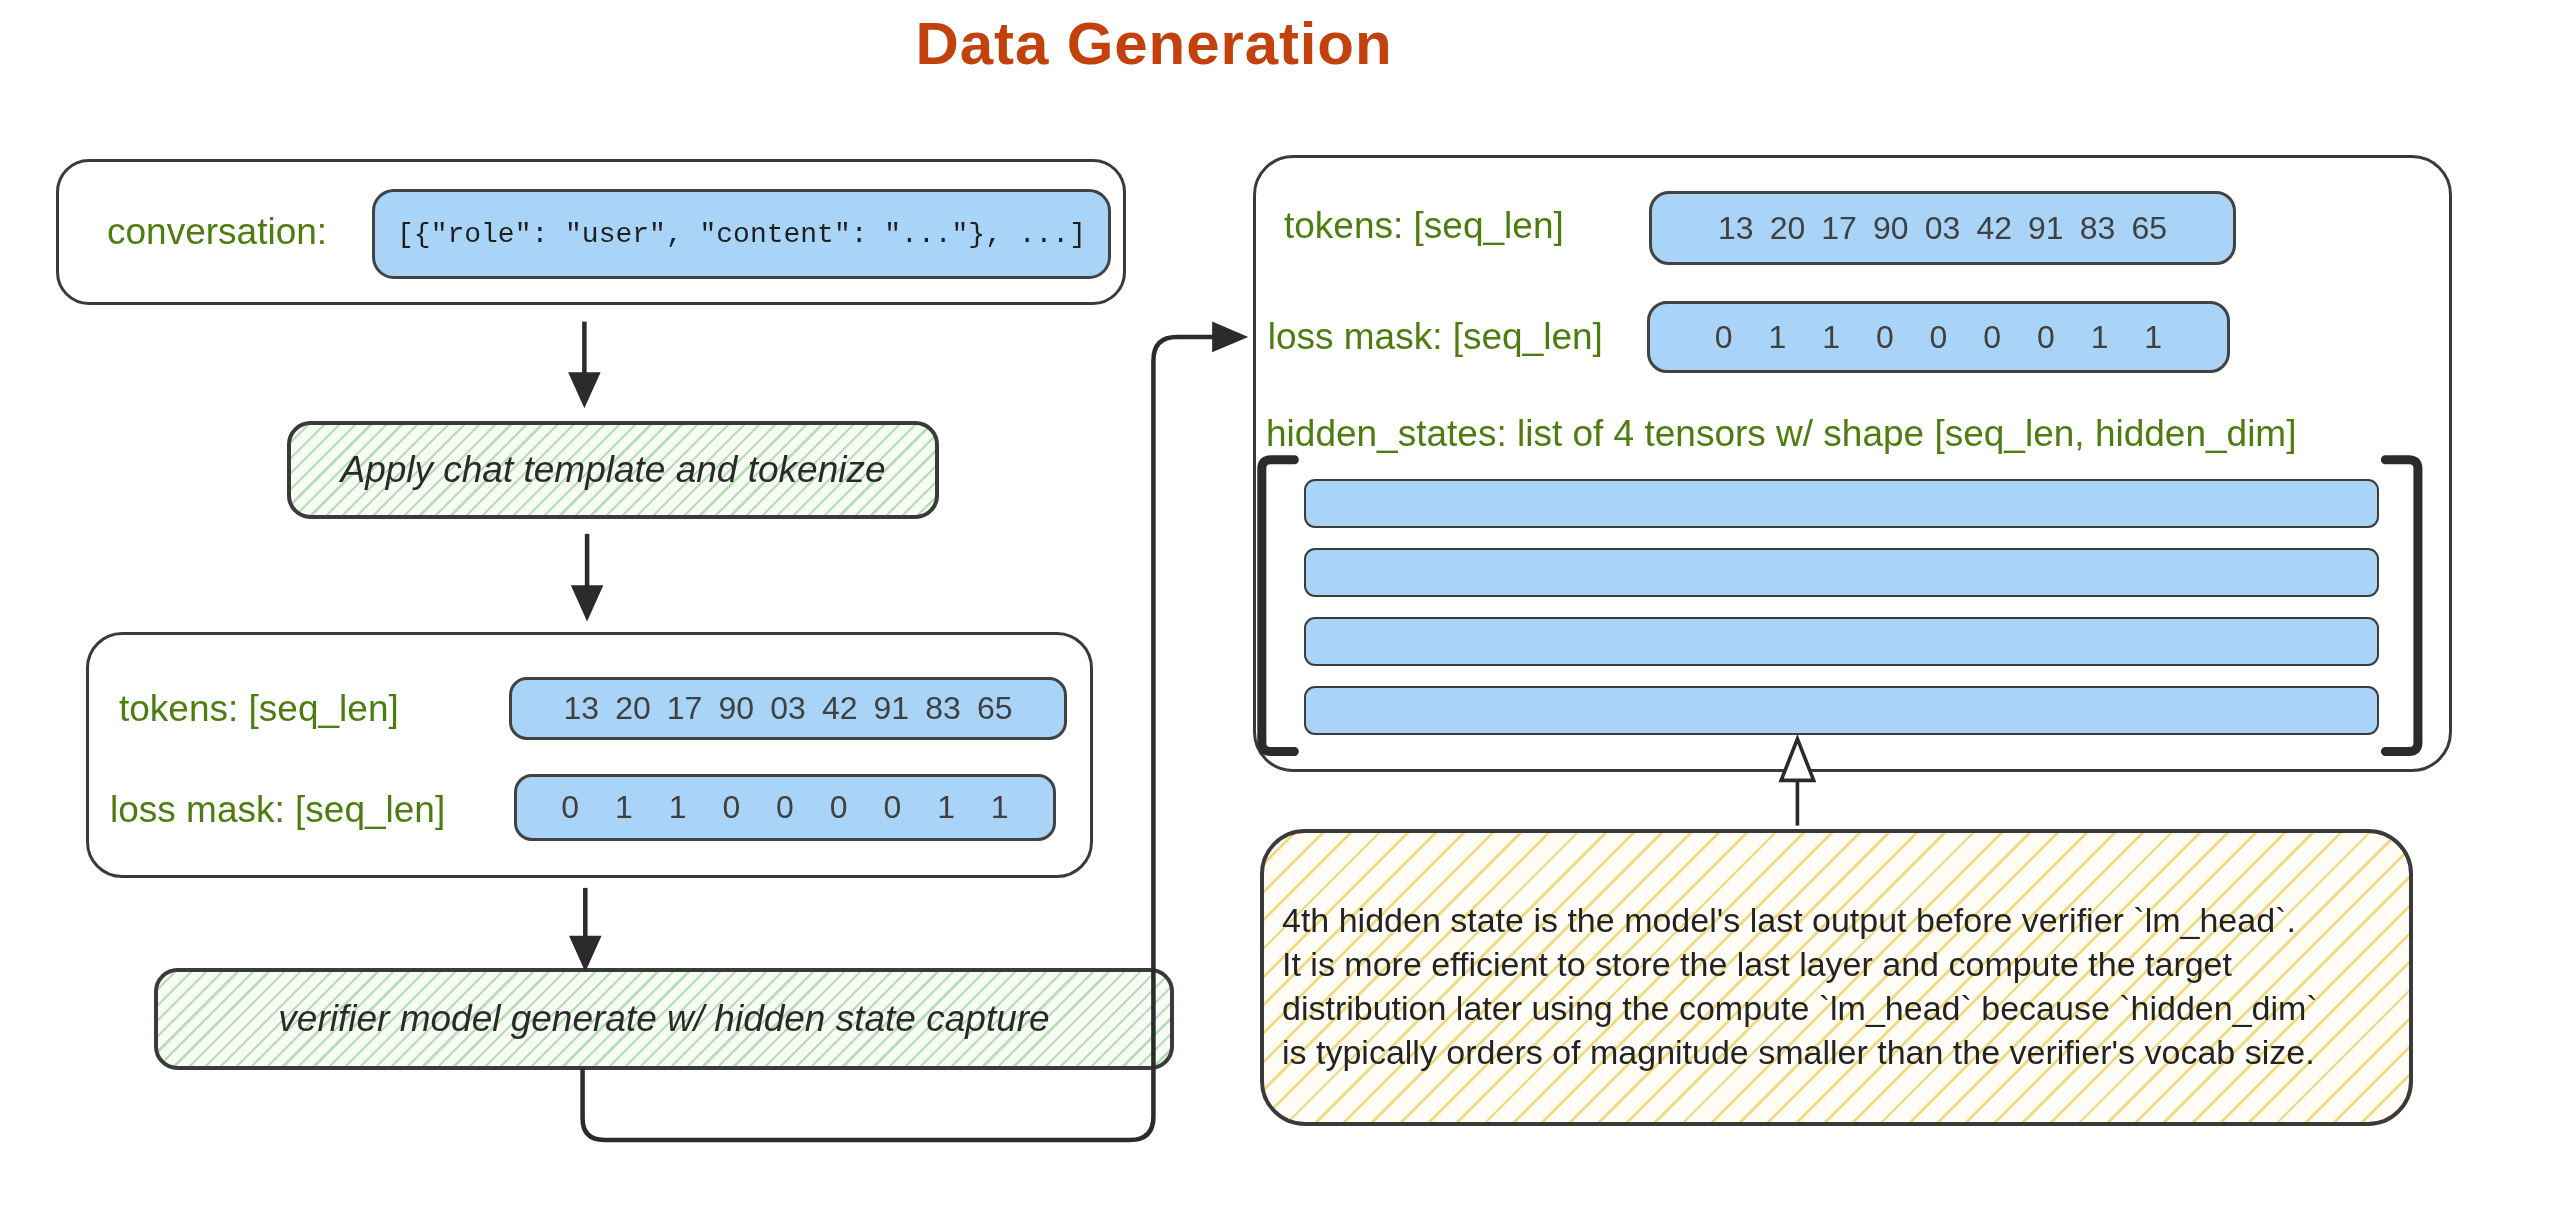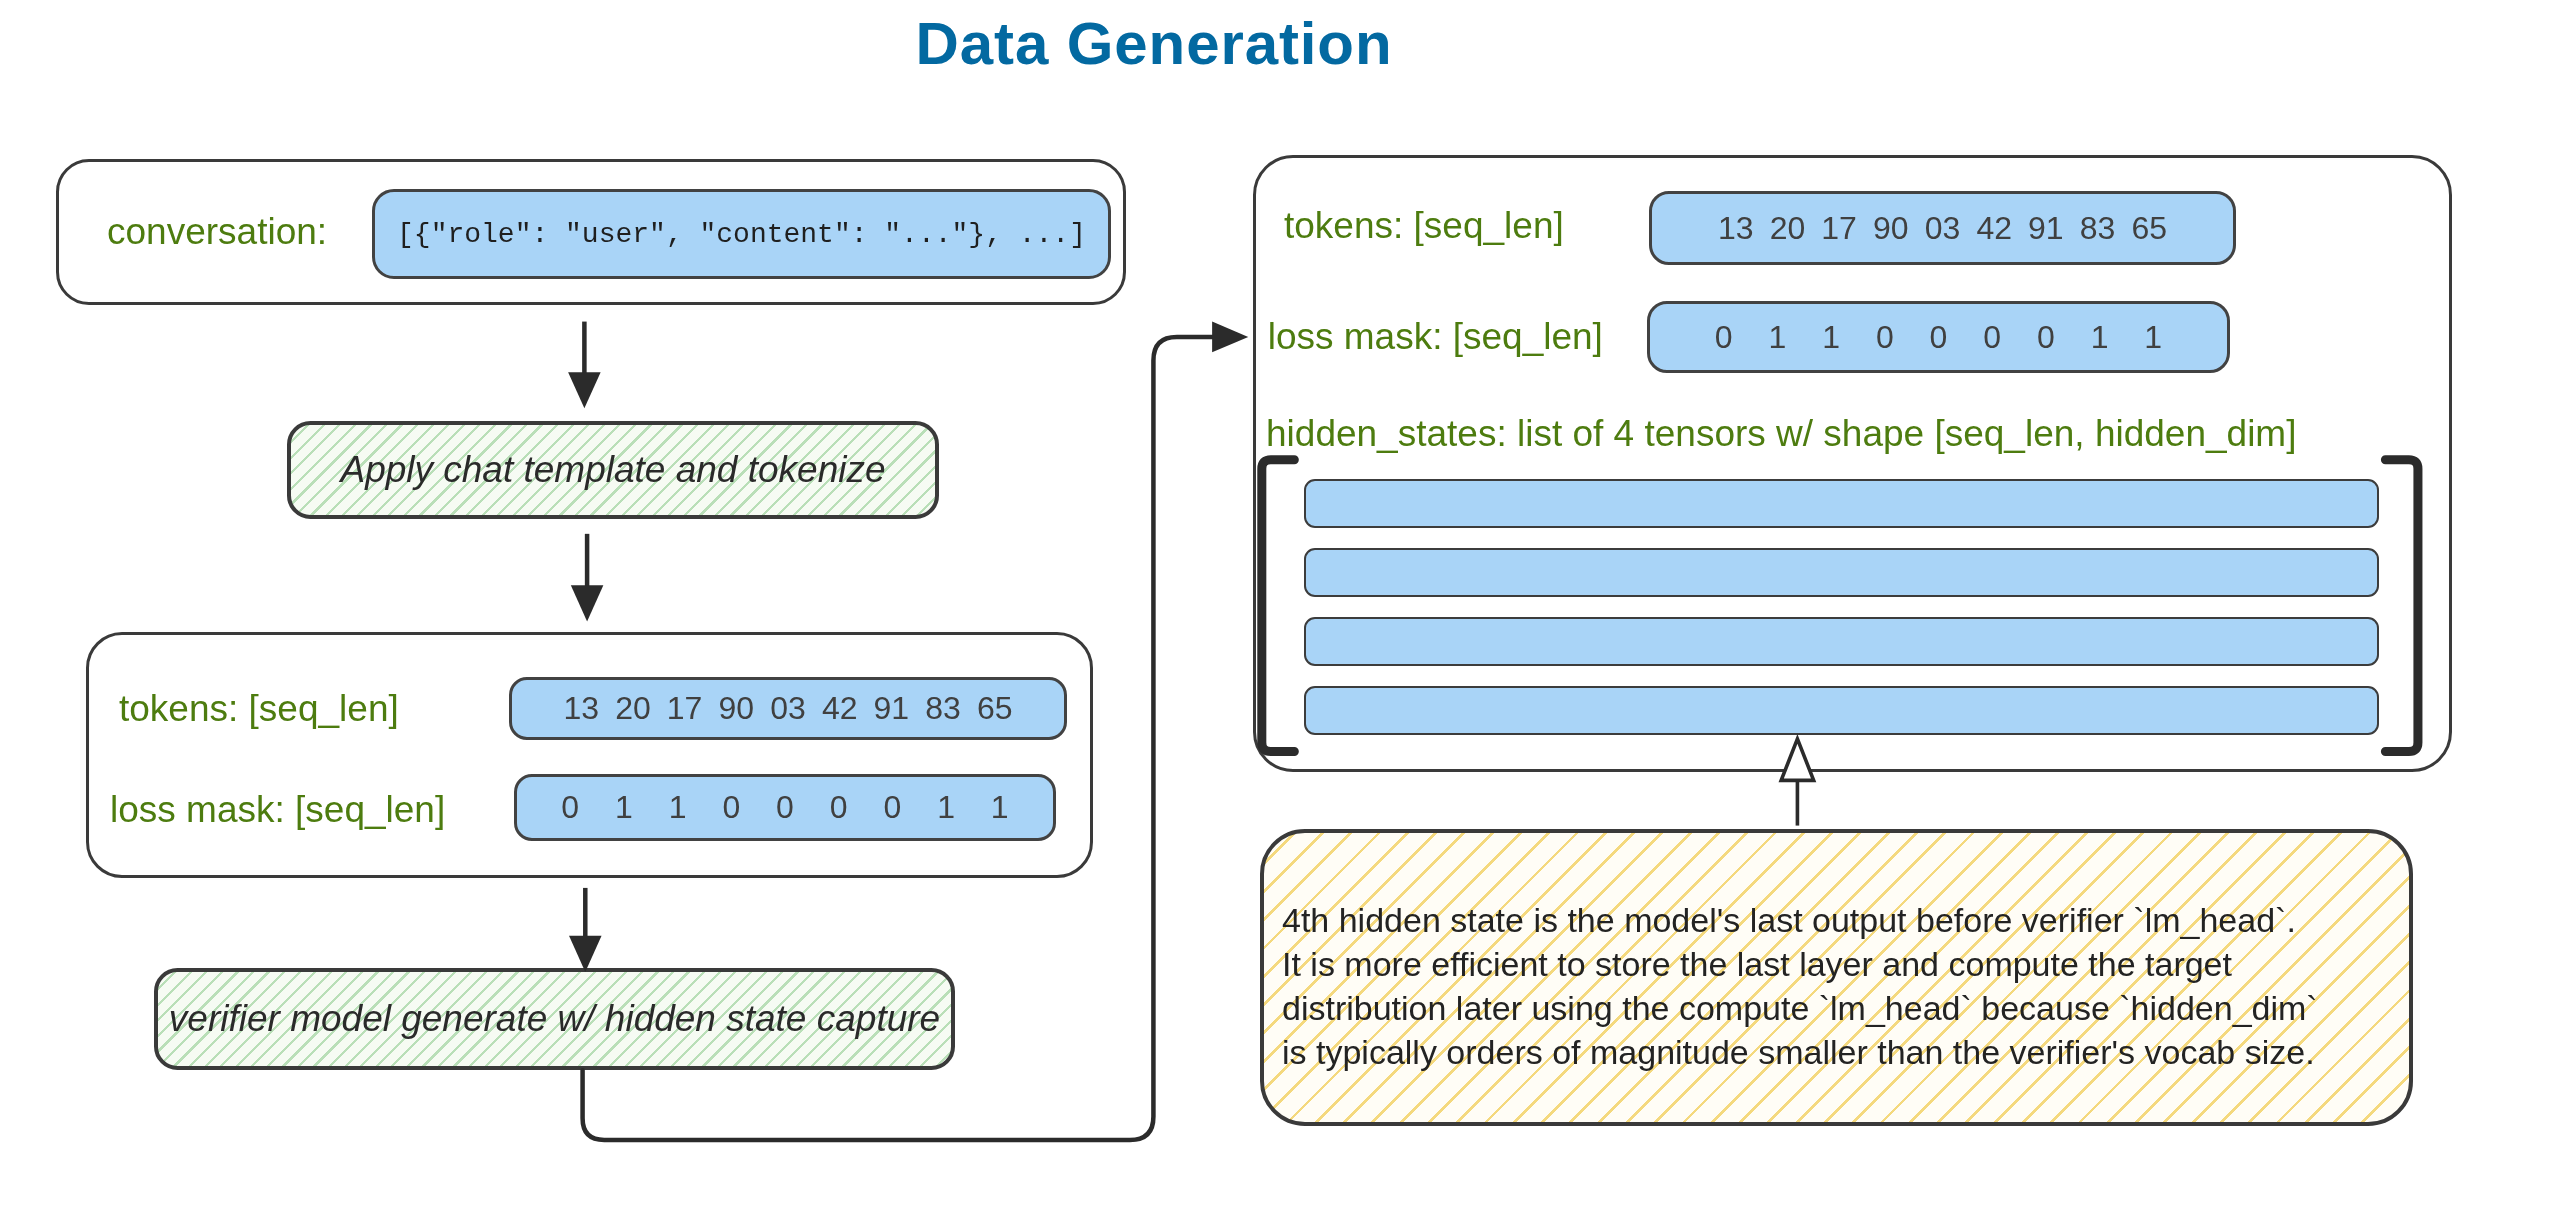--- a/index.html
+++ b/index.html
@@ -2,21 +2,21 @@
 <html style="font-size:14.5px"><head>
 <meta charset="utf-8">
 <style>
   html,body{margin:0;padding:0;background:#ffffff;}
   #canvas{
     position:relative;width:2576px;height:1214px;background:#ffffff;
     font-family:"Liberation Sans",sans-serif;color:#2d2d2d;overflow:hidden;
   }
   .title{
     position:absolute;left:1154px;top:9px;transform:translateX(-50%);
-    font-size:60px;font-weight:700;color:#0369a1;letter-spacing:0.9px;white-space:nowrap;
+    font-size:60px;font-weight:700;color:#c2410c;letter-spacing:0.9px;white-space:nowrap;
   }
   .box{position:absolute;box-sizing:border-box;background:#ffffff;border:3.6px solid #3a3a3a;}
   .flex-c{display:flex;align-items:center;justify-content:center;font-style:italic;}
   .lbl{position:absolute;display:flex;align-items:center;font-size:37px;color:#4d7c0f;white-space:nowrap;}
   .pill{
     position:absolute;box-sizing:border-box;background:#a9d4f7;border:3.2px solid #424242;
     display:flex;align-items:center;justify-content:center;white-space:nowrap;
   }
   .code{font-family:"Liberation Mono",monospace;font-size:28px;color:#1f1f1f;}
   .nums{font-size:32px;color:#404040;}
@@ -37,21 +37,21 @@
   #conv-pill{left:313px;top:27px;width:739px;height:90px;border-radius:22px;}
   
   #step1{left:287px;top:421px;width:652px;height:98px;}
   
   #tokens-box{left:86px;top:632px;width:1007px;height:246px;border-radius:36px;}
   #tb-tokens-label{left:30px;top:42px;height:63px;}
   #tb-tokens-pill{left:420px;top:42px;width:558px;height:63px;border-radius:18px;}
   #tb-mask-label{left:21px;top:143px;height:63px;}
   #tb-mask-pill{left:425px;top:139px;width:542px;height:67px;border-radius:18px;}
   
-  #step2{left:154px;top:968px;width:801px;height:102px;}
+  #step2{left:154px;top:968px;width:1020px;height:102px;}
   
   #out-panel{left:1253px;top:155px;width:1199px;height:617px;border-radius:40px;border-width:3.2px;}
   #op-tokens-label{left:28px;top:36px;height:63px;}
   #op-tokens-pill{left:393px;top:33px;width:587px;height:74px;border-radius:20px;}
   #op-mask-label{left:11.7px;top:147px;height:63px;}
   #op-mask-pill{left:391px;top:143px;width:583px;height:72px;border-radius:20px;}
   #op-hs-label{left:10px;top:244px;height:63px;}
   #tensor-list{position:absolute;left:48px;top:321px;width:1075px;display:flex;flex-direction:column;gap:20px;}
   .tensor-bar{height:49px;background:#a9d4f7;border:2.7px solid #3c3c3c;border-radius:11px;box-sizing:border-box;}
   

